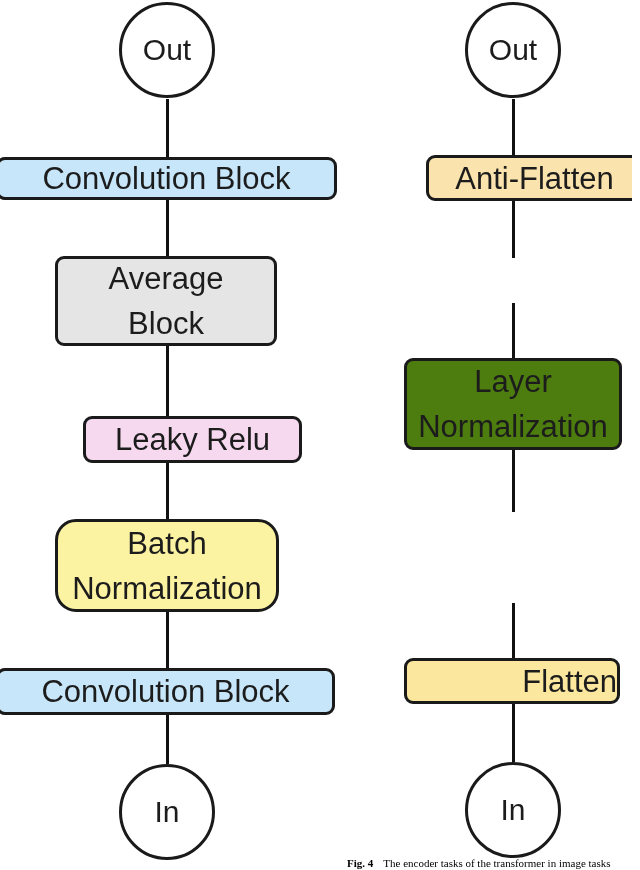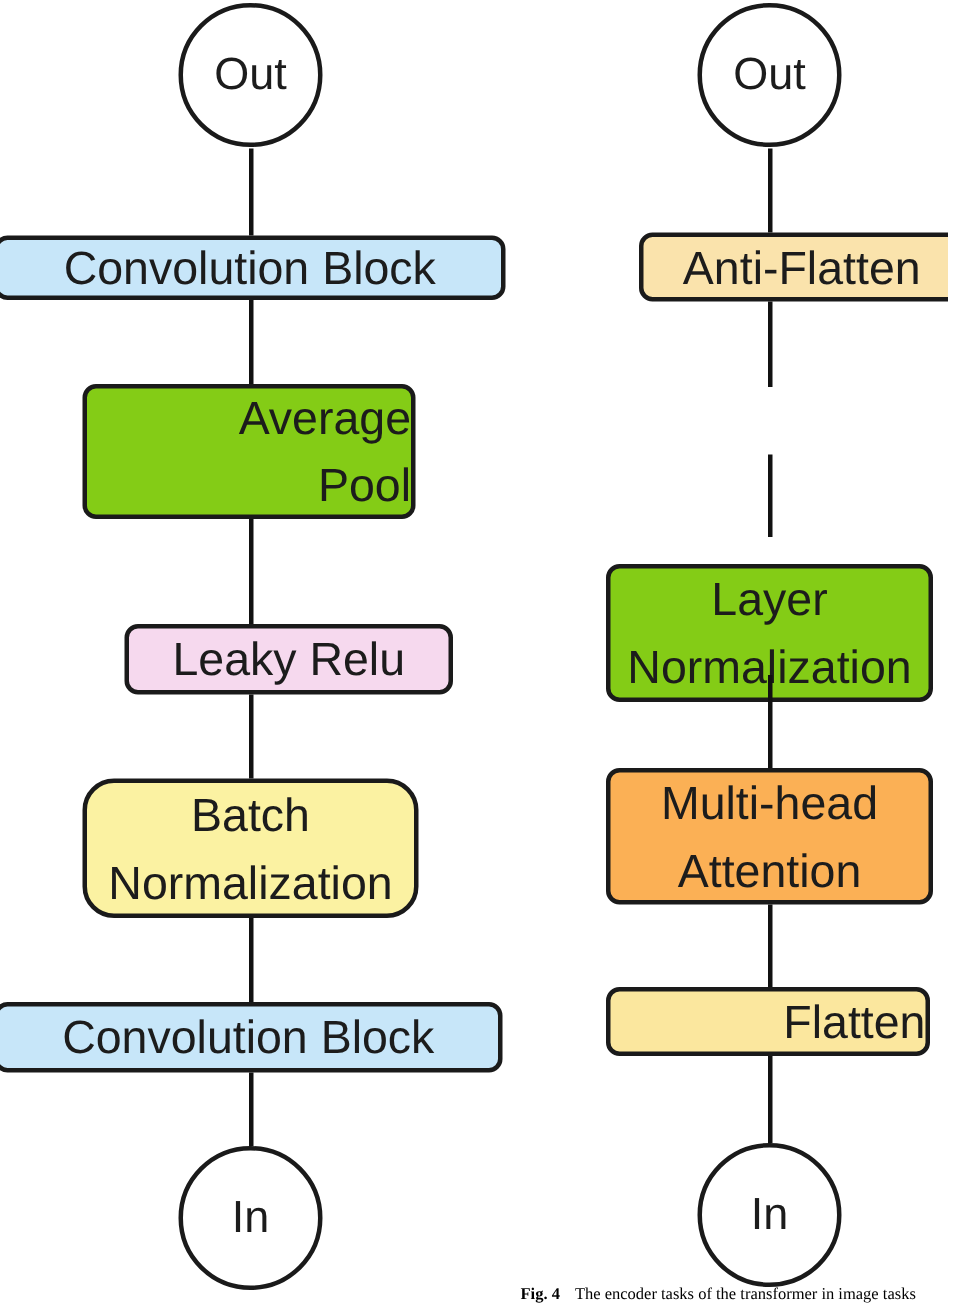--- a/index.html
+++ b/index.html
@@ -65,23 +65,23 @@
   </div>
 
   <div class="edge" style="left:166px; top:99px; height:58px;"></div>
 
   <div class="block" style="left: -4px; top: 157px; width: 341px; height: 43px; background-color: rgb(199, 230, 249);">
     <span>Convolution Block</span>
   </div>
 
   <div class="edge" style="left:166px; top:200px; height:56px;"></div>
 
-  <div class="block" style="left: 55px; top: 256px; width: 222px; height: 90px; background-color: #84cc16; align-items: flex-end;">
+  <div class="block" style="left: 55px; top: 256px; width: 222px; height: 90px; background-color: #e5e5e5;">
     <span>Average</span>
-    <span>Pool</span>
+    <span>Block</span>
   </div>
 
   <div class="edge" style="left:166px; top:346px; height:70px;"></div>
 
   <div class="block" style="left: 58px; top: 416px; width: 219px; height: 47px; background-color: rgb(246, 217, 238); margin-left: 25px;">
     <span>Leaky Relu</span>
   </div>
 
   <div class="edge" style="left:166px; top:463px; height:56px;"></div>
 
@@ -110,31 +110,27 @@
 
   <div class="block" style="left: 426px; top: 155px; width: 217px; height: 46px; background-color: rgb(250, 227, 172);">
     <span>Anti-Flatten</span>
   </div>
 
   <div class="edge" style="left:512px; top:201px; height:57px;"></div>
 
 
   <div class="edge" style="left:512px; top:303px; height:55px;"></div>
 
-  <div class="block" style="left: 404px; top: 376px; width: 218px; height: 92px; background-color: #84cc16;">
+  <div class="block" style="left: 404px; top: 358px; width: 218px; height: 92px; background-color: #4d7c0f;">
     <span>Layer</span>
     <span>Normalization</span>
   </div>
 
   <div class="edge" style="left:512px; top:450px; height:62px;"></div>
 
-  <div class="block" style="left: 404px; top: 512px; width: 218px; height: 91px; background-color: rgb(251, 176, 85);">
-    <span>Multi-head</span>
-    <span>Attention</span>
-  </div>
 
   <div class="edge" style="left:512px; top:603px; height:55px;"></div>
 
   <div class="block" style="left: 404px; top: 658px; width: 216px; height: 46px; background-color: rgb(251, 231, 158); align-items: flex-end;">
     <span>Flatten</span>
   </div>
 
   <div class="edge" style="left:512px; top:704px; height:58px;"></div>
 
   <div class="node-circle" style="left:465px; top:762px;">

